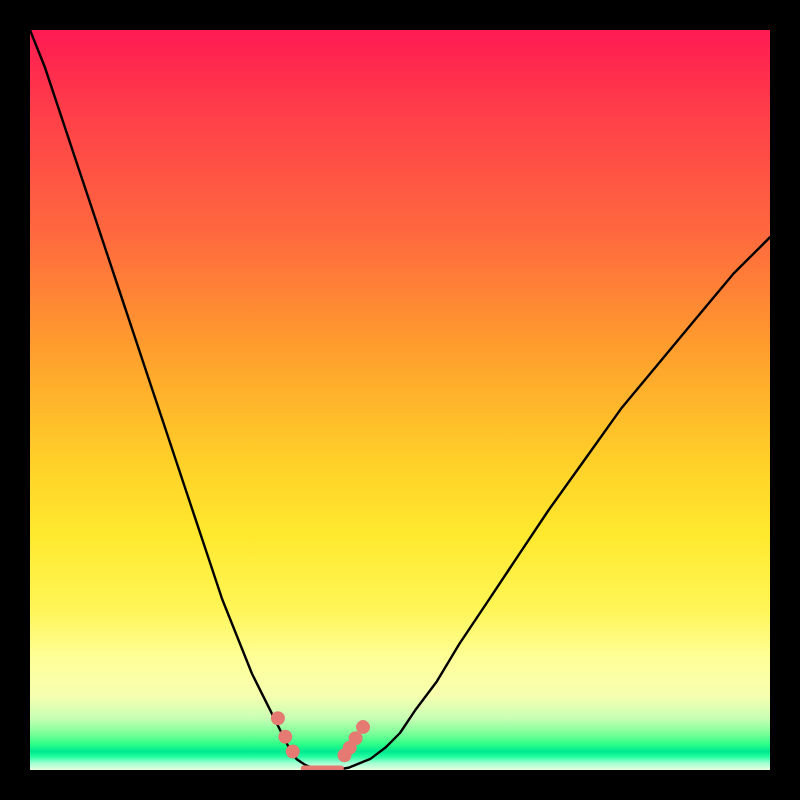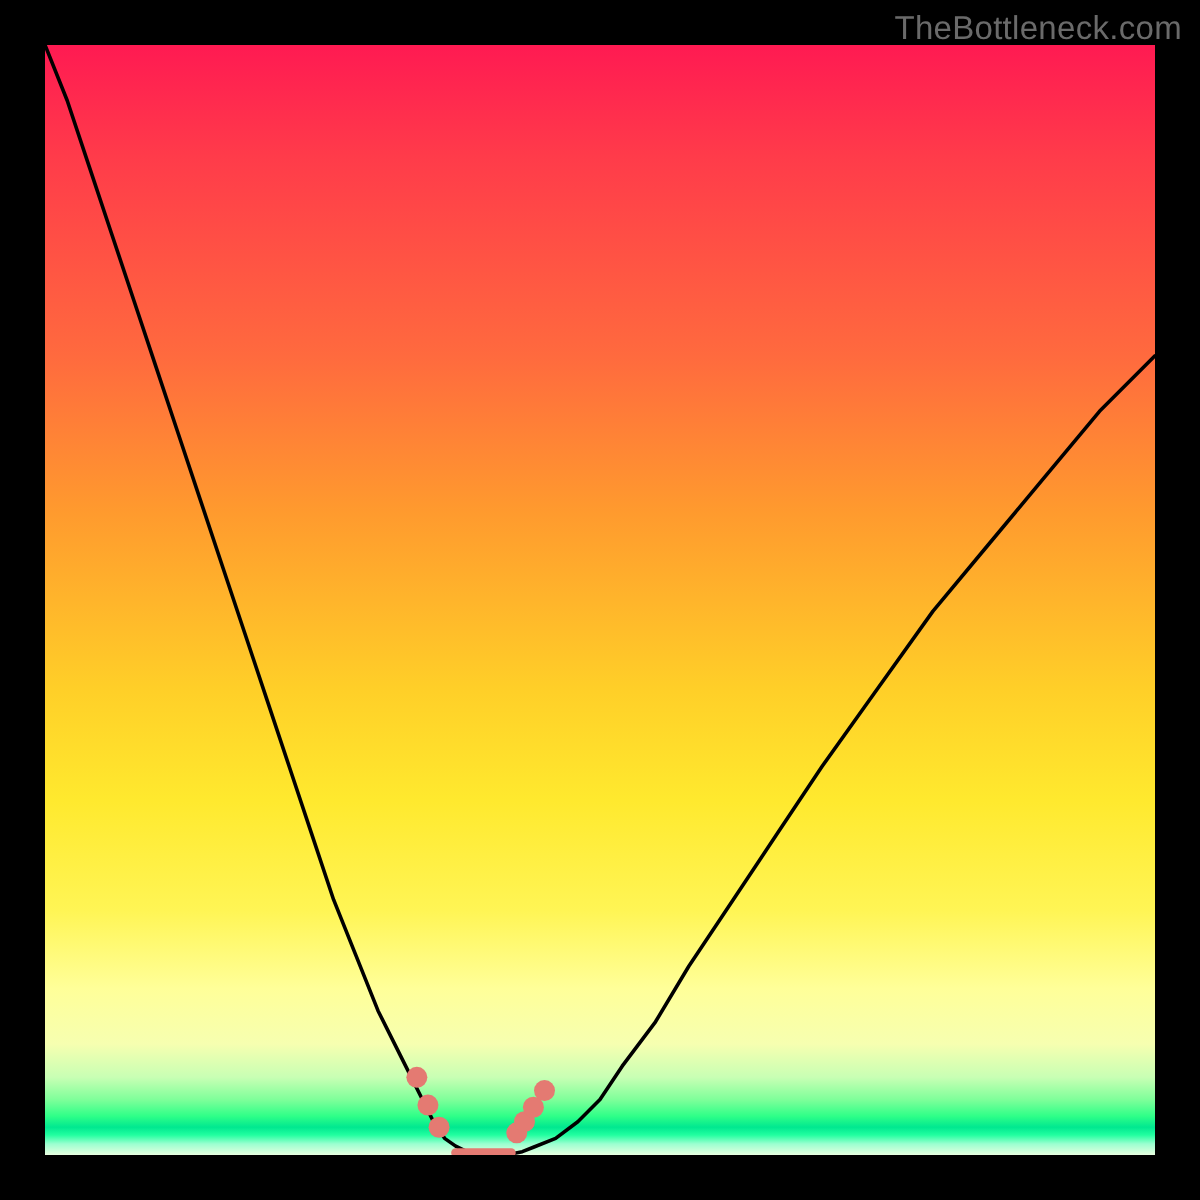--- a/index.html
+++ b/index.html
@@ -61,21 +61,20 @@
     left: 0;
     top: 0;
     width: 740px;
     height: 740px;
   }
 </style>
 </head>
 <body>
 
 <div class="frame">
-  <div class="watermark">TheBottleneck.com</div>
   <div class="plot">
     <svg class="curve" viewBox="0 0 740 740" preserveAspectRatio="none">
       <path id="main-curve" fill="none" stroke="#000000" stroke-width="2.4" stroke-linecap="round" stroke-linejoin="round" d="M0.00 0.00 L14.80 37.00 L29.60 81.40 L44.40 125.80 L59.20 170.20 L74.00 214.60 L88.80 259.00 L103.60 303.40 L118.40 347.80 L133.20 392.20 L148.00 436.60 L162.80 481.00 L177.60 525.40 L192.40 569.80 L207.20 606.80 L222.00 643.80 L236.80 673.40 L251.60 703.00 L259.00 717.80 L266.40 728.90 L273.80 734.08 L281.20 737.78 L288.60 739.26 L296.00 740.00 L303.40 740.00 L310.80 739.26 L318.20 737.78 L325.60 734.82 L340.40 728.90 L355.20 717.80 L370.00 703.00 L384.80 680.80 L407.00 651.20 L429.20 614.20 L458.80 569.80 L488.40 525.40 L518.00 481.00 L555.00 429.20 L592.00 377.40 L629.00 333.00 L666.00 288.60 L703.00 244.20 L740.00 207.20"></path>
       <path id="plateau-line" fill="none" stroke-width="6" stroke-linecap="round" d="M273.80 738.52 L310.80 738.52" stroke="#e47a72"></path>
       <g id="markers">
           <circle cx="247.90" cy="688.20" r="7" fill="#e47a72"></circle>
           <circle cx="255.30" cy="706.70" r="7" fill="#e47a72"></circle>
           <circle cx="262.70" cy="721.50" r="7" fill="#e47a72"></circle>
           <circle cx="314.50" cy="725.20" r="7" fill="#e47a72"></circle>
           <circle cx="319.68" cy="717.80" r="7" fill="#e47a72"></circle>

